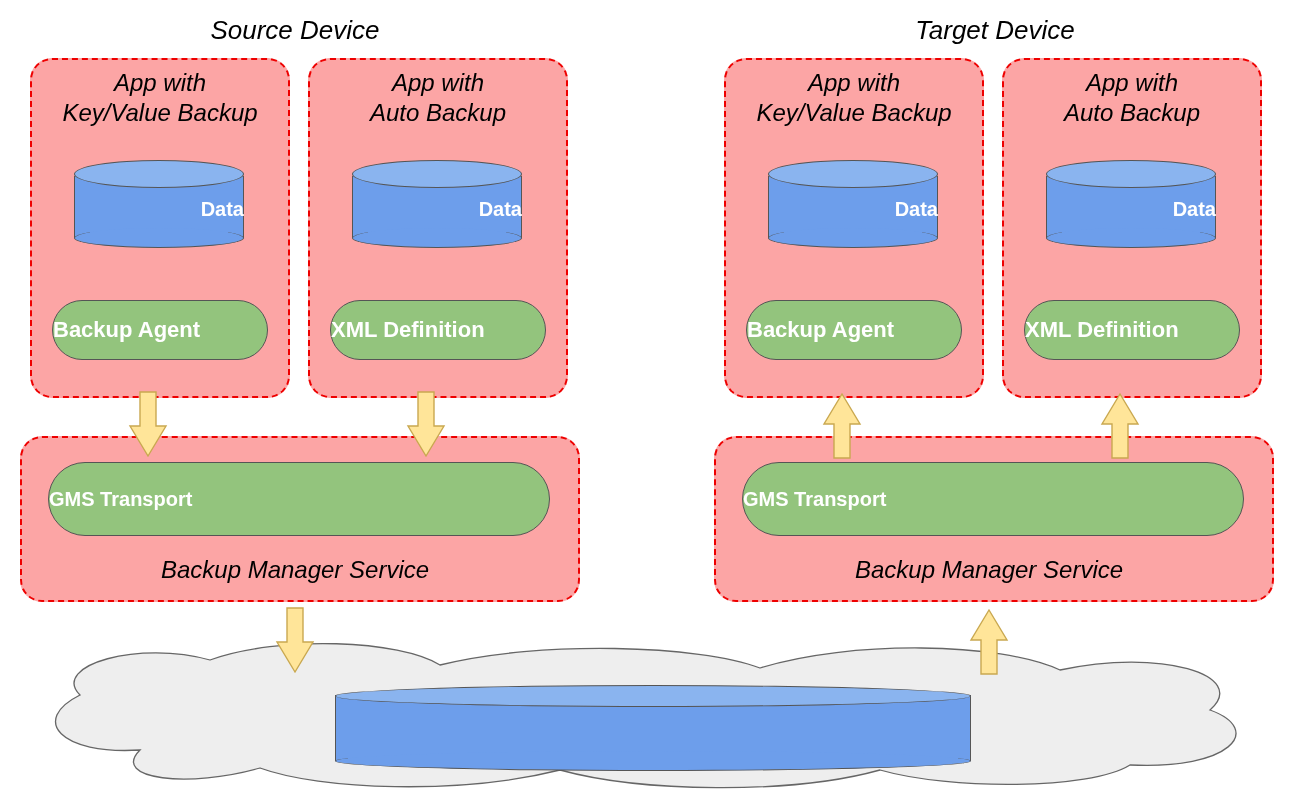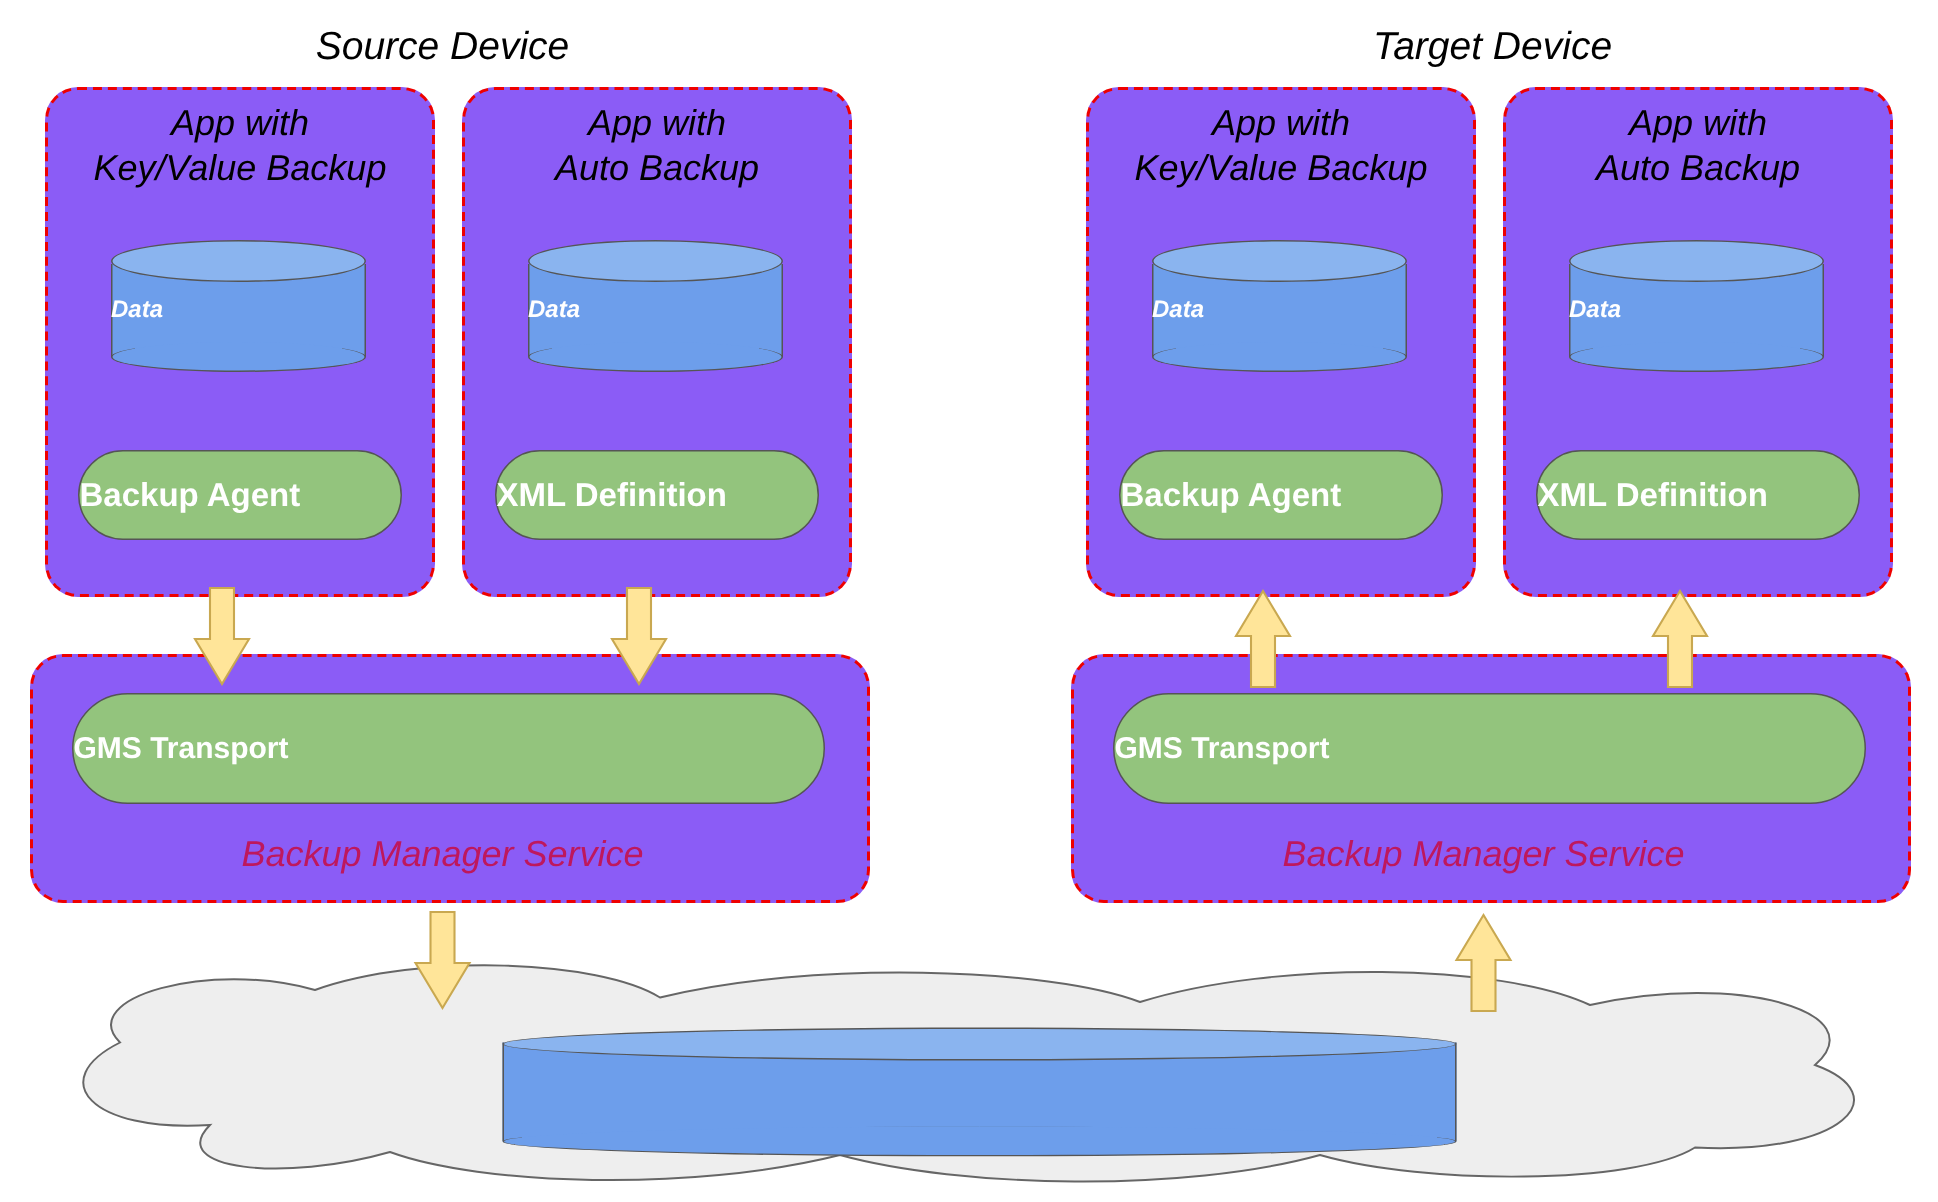--- a/index.html
+++ b/index.html
@@ -19,21 +19,21 @@
     position: absolute;
     font-style: italic;
     font-size: 26px;
     color: #000;
     text-align: center;
   }
   .dashed-box {
     position: absolute;
     border: 2.5px dashed #ee0000;
     border-radius: 22px;
-    background: #8b5cf6;
+    background: #fca5a5;
   }
   .box-title {
     position: absolute;
     width: 100%;
     top: 8px;
     text-align: center;
     font-style: italic;
     font-size: 24px;
     color: #000;
     line-height: 1.25;
@@ -68,45 +68,44 @@
     top: 0;
     height: 28px;
     border-radius: 50%;
     background: #8ab4ef;
     border: 1.5px solid #555;
   }
   .cyl .label {
     position: absolute;
     width: 100%;
     top: 38px;
-    text-align: left;
+    text-align: right;
     color: #fff;
     font-weight: bold;
-    font-size: 16px;
-    font-style: italic;
+    font-size: 20px;
   }
   
   .pill {
     position: absolute;
     background: #93c47d;
     border: 1.5px solid #555;
     border-radius: 999px;
     display: flex;
     align-items: center;
     justify-content: flex-start;
     color: #fff;
     font-weight: bold;
     font-size: 22px;
   }
   .pill.big { font-size: 20px; }
   .bms-label {
     position: absolute;
     font-style: italic;
     font-size: 24px;
-    color: #be185d;
+    color: #000000;
     text-align: center;
   }
   
   .arrow {
     position: absolute;
     width: 40px;
     height: 70px;
   }
   .arrow svg { display:block; }
   .arrow.up svg { transform: rotate(180deg); }

